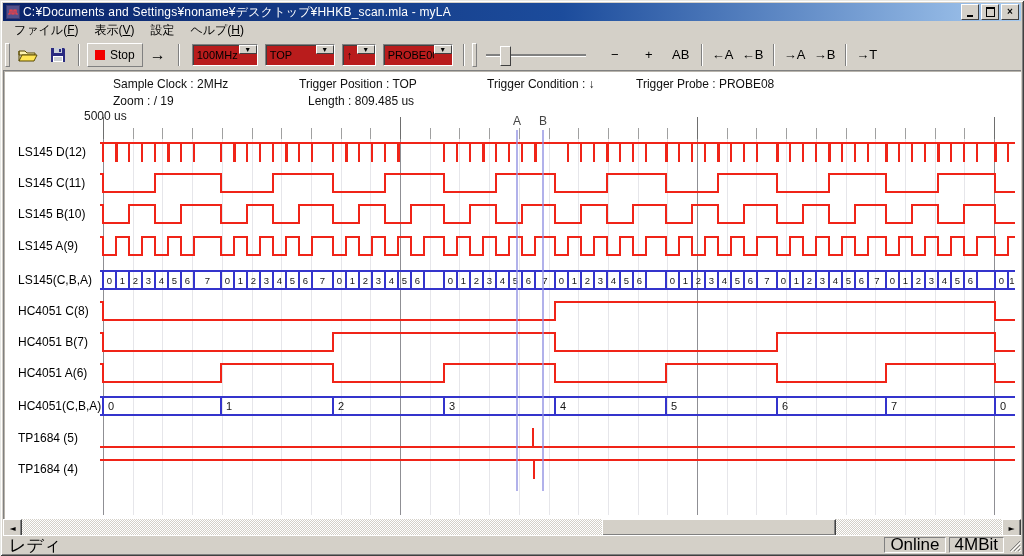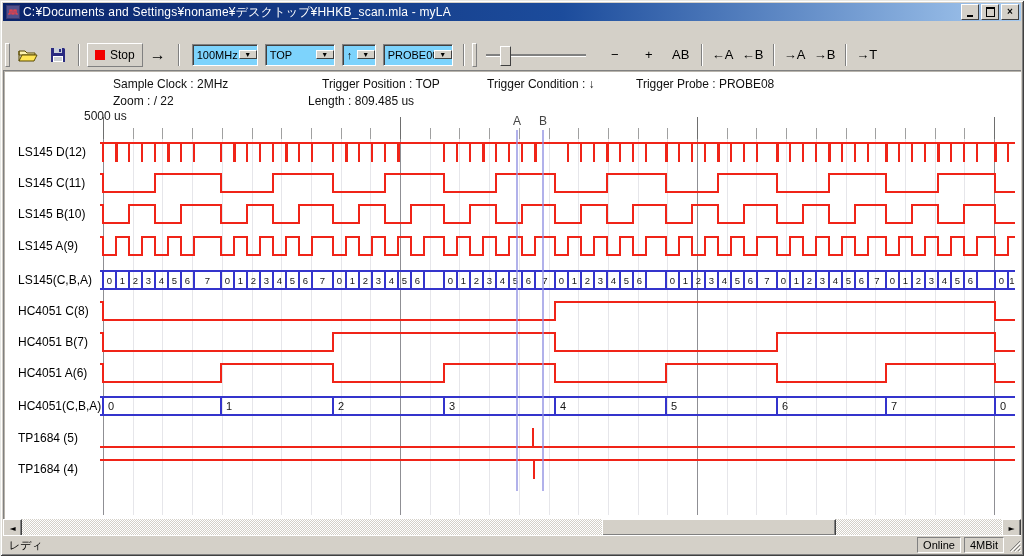--- a/index.html
+++ b/index.html
@@ -31,22 +31,22 @@
            align-items:center;border-bottom:1px solid #808080;background:#d4d0c8;}
   .tb-grip{width:3px;height:22px;margin:0 3px 0 2px;
            border:1px solid;border-color:#fff #808080 #808080 #fff;}
   .tb-sep{width:1px;height:22px;background:#808080;border-right:1px solid #fff;margin:0 5px;}
   .tbtn{height:24px;min-width:24px;display:flex;align-items:center;justify-content:center;
         font-size:13px;color:#000;padding:0 3px;}
   .tbtn-stop{border:1px solid;border-color:#fff #808080 #808080 #fff;height:22px;
              display:flex;align-items:center;padding:0 7px;font-size:12px;margin-left:2px;}
   .stop-sq{width:10px;height:10px;background:#f20000;margin-right:5px;}
   .run-arrow{font-size:16px;font-weight:bold;}
-  .combo{height:20px;background:#7dd3fc;border:1px solid;border-color:#808080 #fff #fff #808080;
-         box-shadow:inset 1px 1px 0 #404040;display:flex;align-items:center;margin-left:7px;}
+  .combo{height:20px;background:#b91c1c;border:1px solid;border-color:#808080 #fff #fff #808080;
+         box-shadow:inset 1px 1px 0 #404040;display:flex;align-items:flex-start;margin-left:7px;}
   .combo-text{flex:1;font-size:11px;line-height:18px;padding:1px 3px 0 4px;white-space:nowrap;
               overflow:hidden;color:#000;}
   .combo-btn{width:16px;background:#d4d0c8;border:1px solid;border-color:#fff #404040 #404040 #fff;
              display:flex;align-items:center;justify-content:center;font-size:7px;color:#000;}
   .combo-clock{width:64px}.combo-pos{width:68px}.combo-edge{width:32px}.combo-probe{width:68px}
   .slider{position:relative;width:100px;height:22px;margin:0 6px;}
   .slider-track{position:absolute;left:0;right:0;top:10px;height:2px;background:#808080;
                 border-bottom:1px solid #fff;}
   .slider-thumb{position:absolute;left:14px;top:2px;width:9px;height:18px;background:#d4d0c8;
                 border:1px solid;border-color:#fff #404040 #404040 #fff;}
@@ -72,21 +72,21 @@
           font-size:8px;color:#000;font-family:"DejaVu Sans",sans-serif;}
   .sb-track{flex:1;position:relative;background-color:#d4d0c8;
             background-image:linear-gradient(45deg,#fff 25%,transparent 25%,transparent 75%,#fff 75%),
                              linear-gradient(45deg,#fff 25%,transparent 25%,transparent 75%,#fff 75%);
             background-size:2px 2px;background-position:0 0,1px 1px;}
   .sb-thumb{position:absolute;left:580px;top:0;width:232px;height:15px;background:#d4d0c8;
             border:1px solid;border-color:#fff #404040 #404040 #fff;
             box-shadow:inset -1px -1px 0 #808080;}
   
   .statusbar{position:absolute;left:3px;right:3px;bottom:3px;height:17px;display:flex;
-             align-items:center;font-size:11px;color:#000;background:#d4d0c8;
+             align-items:center;font-size:17px;color:#000;background:#d4d0c8;
              border-top:1px solid #fff;}
   .sb-ready{flex:1;padding:1px 6px 0 6px;}
   .sb-panel{height:14px;line-height:14px;padding:0 5px;margin-left:3px;
             border:1px solid;border-color:#808080 #fff #fff #808080;white-space:nowrap;}
   .sb-grip{width:15px;height:15px;margin-left:2px;flex:0 0 auto;}
 </style>
 </head>
 <body>
 
 <div class="window">
@@ -100,20 +100,26 @@
     <span class="title-text">C:¥Documents and Settings¥noname¥デスクトップ¥HHKB_scan.mla - myLA</span>
     <span class="win-btn">
         <span class="glyph-min"></span>
       </span>
     <span class="win-btn">
         <span class="glyph-max"></span>
       </span>
     <span class="win-btn">×</span>
   </div>
 
+  <div class="menubar">
+    <span class="menu-item"><span>ファイル(</span><span class="u">F</span><span>)</span></span>
+    <span class="menu-item"><span>表示(</span><span class="u">V</span><span>)</span></span>
+    <span class="menu-item"><span>設定</span><span class="u"></span><span></span></span>
+    <span class="menu-item"><span>ヘルプ(</span><span class="u">H</span><span>)</span></span>
+  </div>
 
   <div class="toolbar">
     <span class="tb-grip"></span>
     <span class="tbtn">
       <svg width="20" height="16" viewBox="0 0 20 16">
         <path d="M1 4 h6 l2 2 h8 v2 h-16 z" fill="#fdf3b0" stroke="#5a4a00" stroke-width="1"></path>
         <path d="M1 14 L4 8 H19 L16 14 Z" fill="#ffe554" stroke="#5a4a00" stroke-width="1"></path>
         <path d="M1 4 L1 14" stroke="#5a4a00" stroke-width="1"></path>
       </svg>
     </span>
@@ -456,22 +462,22 @@
       <text x="1000" y="410" font-size="11" text-anchor="start" fill="#161616">0</text>
       <line x1="100" y1="447" x2="1015" y2="447" stroke="#f02418" stroke-width="2" shape-rendering="crispEdges"></line>
       <line x1="533" y1="447" x2="533" y2="428" stroke="#f02418" stroke-width="2.6" shape-rendering="crispEdges"></line>
       <line x1="100" y1="460" x2="1015" y2="460" stroke="#f02418" stroke-width="2" shape-rendering="crispEdges"></line>
       <line x1="534" y1="460" x2="534" y2="479" stroke="#f02418" stroke-width="2.6" shape-rendering="crispEdges"></line>
       <line x1="517" y1="130" x2="517" y2="491" stroke="#9090e2" stroke-width="1.4" shape-rendering="auto"></line>
       <line x1="543" y1="130" x2="543" y2="491" stroke="#9090e2" stroke-width="1.4" shape-rendering="auto"></line>
     </svg>
 
   <span class="info-text" style="left:113px;top:77px">Sample Clock : 2MHz</span>
-  <span class="info-text" style="left:113px;top:94px">Zoom : /  22</span>
-  <span class="info-text" style="left:322px;top:77px">Trigger Position : TOP</span>
+  <span class="info-text" style="left:113px;top:94px">Zoom : /  19</span>
+  <span class="info-text" style="left:299px;top:77px">Trigger Position : TOP</span>
   <span class="info-text" style="left:308px;top:94px">Length : 809.485 us</span>
   <span class="info-text" style="left:487px;top:77px">Trigger Condition : ↓</span>
   <span class="info-text" style="left:636px;top:77px">Trigger Probe : PROBE08</span>
   <span class="ruler-label">5000 us</span>
 
   <span class="marker-label" style="left:511px">A</span>
   <span class="marker-label" style="left:537px">B</span>
 
   <div class="chlabel ch0">LS145 D(12)</div>
   <div class="chlabel ch1">LS145 C(11)</div>

